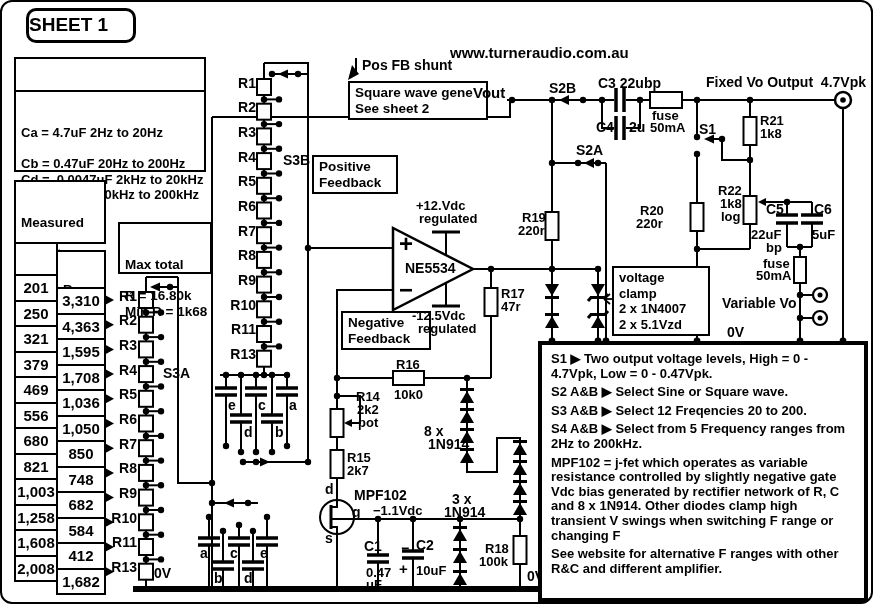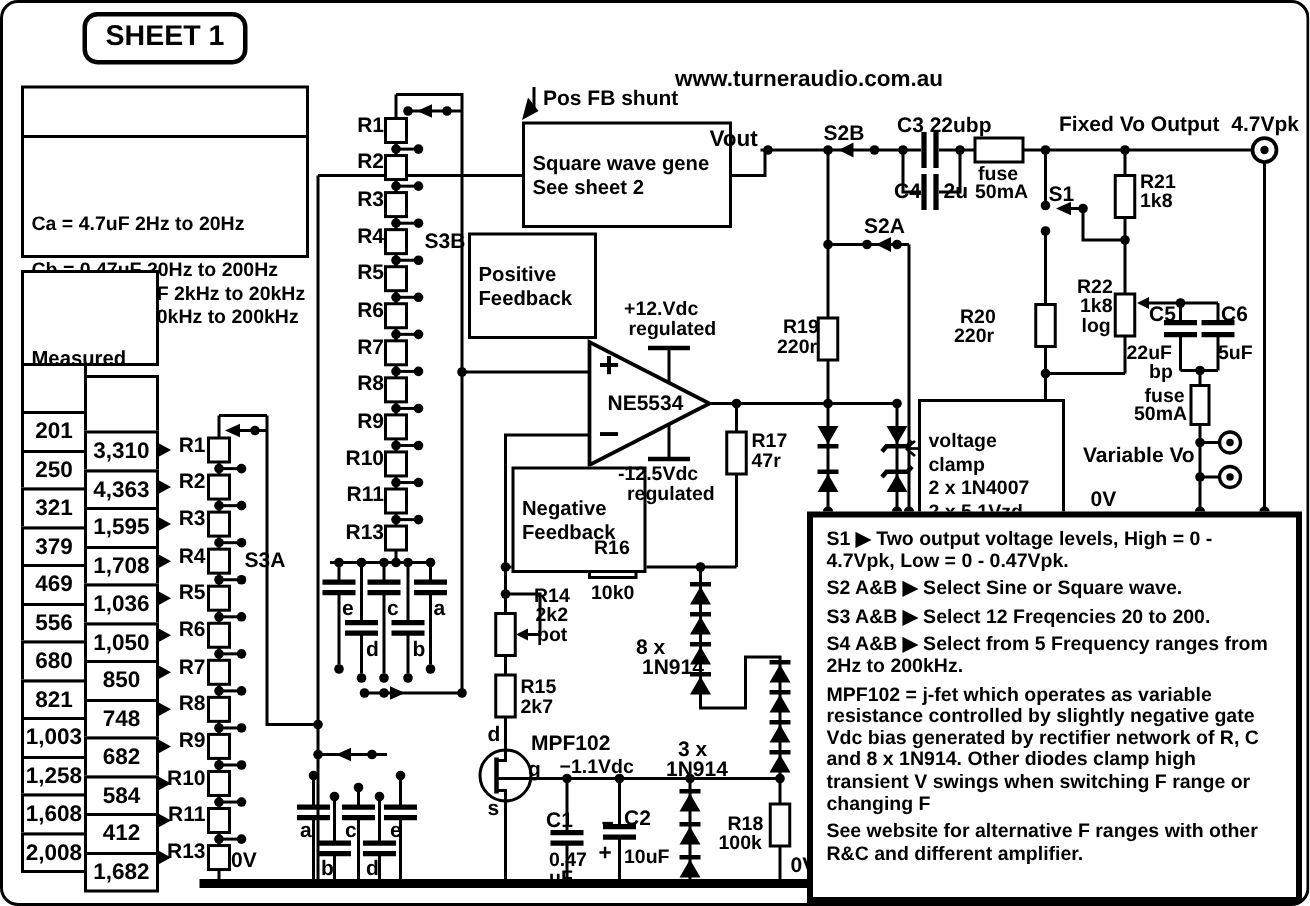--- a/index.html
+++ b/index.html
@@ -5,25 +5,25 @@
   html,body{margin:0;padding:0;background:#fff;}
   #app{position:relative;width:873px;height:604px;background:#fff;overflow:hidden;
        font-family:"Liberation Sans",sans-serif;color:#000;}
   .frame{position:absolute;inset:0;border:2px solid #000;border-radius:12px;pointer-events:none;}
   svg{position:absolute;left:0;top:0;}
   .lb{position:absolute;font:bold 13px "Liberation Sans",sans-serif;white-space:pre;line-height:13px;}
   .s14{font-size:14px;line-height:14px}
   .s15{font-size:15px;line-height:15px}
   .s24{font-size:24px;line-height:20px}
   .box{position:absolute;border:2px solid #000;background:#fff;
-       font:bold 13.5px "Liberation Sans",sans-serif;line-height:15.5px;padding:18px 5px;white-space:pre;}
+       font:bold 13.5px "Liberation Sans",sans-serif;line-height:15.5px;padding:2px 5px;white-space:pre;}
   .titlebox{position:absolute;left:139px;top:7px;width:577px;height:34px;border:2px solid #000;
        font:bold 21px "Liberation Sans",sans-serif;text-align:center;line-height:32px;background:#fff;}
   .sheet{position:absolute;left:26px;top:8px;width:104px;height:29px;border:3px solid #000;border-radius:10px;
-       font:bold 19px "Liberation Sans",sans-serif;text-align:center;line-height:27px;background:#fff;margin-left:29px;}
+       font:bold 19px "Liberation Sans",sans-serif;text-align:left;line-height:27px;background:#fff;}
   .col{position:absolute;}
   .cell{width:100%;height:27.5px;border:2px solid #000;margin-top:-2px;box-sizing:border-box;
        font:bold 15px "Liberation Sans",sans-serif;text-align:center;line-height:23px;background:#fff;}
   .col .cell:first-child{margin-top:0;}
   .ladcol{position:absolute;width:29px;display:flex;flex-direction:column;}
   .ladlab{height:24.7px;line-height:24.7px;text-align:right;font:bold 14px "Liberation Sans",sans-serif;}
   .notes{position:absolute;left:538px;top:341px;width:330px;height:261px;border:4px solid #000;
        box-sizing:border-box;background:#fff;padding:7px 9px;}
   .notes p{margin:0 0 4px 0;font:bold 13px "Liberation Sans",sans-serif;line-height:14.6px;}
   .hdrlines div{white-space:pre;}
@@ -484,20 +484,23 @@
       <div class="ladlab">R5</div>
       <div class="ladlab">R6</div>
       <div class="ladlab">R7</div>
       <div class="ladlab">R8</div>
       <div class="ladlab">R9</div>
       <div class="ladlab">R10</div>
       <div class="ladlab">R11</div>
       <div class="ladlab">R13</div>
     </div>
 
+<div class="box hdrlines" style="left:118px;top:222px;width:94px;height:52px;box-sizing:border-box">
+  <div>Max total</div>
+<div>R = 16.80k</div><div>Min R = 1k68</div></div>
 
 <div class="box hdrlines" style="left:312px;top:155px;width:72px"><div>Positive</div><div>Feedback</div></div>
 <div class="box hdrlines" style="left:341px;top:311px;width:76px"><div>Negative</div><div>Feedback</div></div>
 <div class="box hdrlines" style="left:348px;top:81px;width:126px"><div>Square wave gene</div><div>See sheet 2</div></div>
 <div class="box hdrlines" style="left:612px;top:266px;width:84px;font-size:13px"><div>voltage</div><div>clamp</div><div>2 x 1N4007</div><div>2 x 5.1Vzd</div></div>
 
 <div class="lb s14" style="left:362px;top:58px">Pos FB shunt</div>
 <div class="lb s15" style="left:473px;top:85px">Vout</div>
 <div class="lb s14" style="left:549px;top:81px">S2B</div>
 <div class="lb s14" style="left:576px;top:143px">S2A</div>

